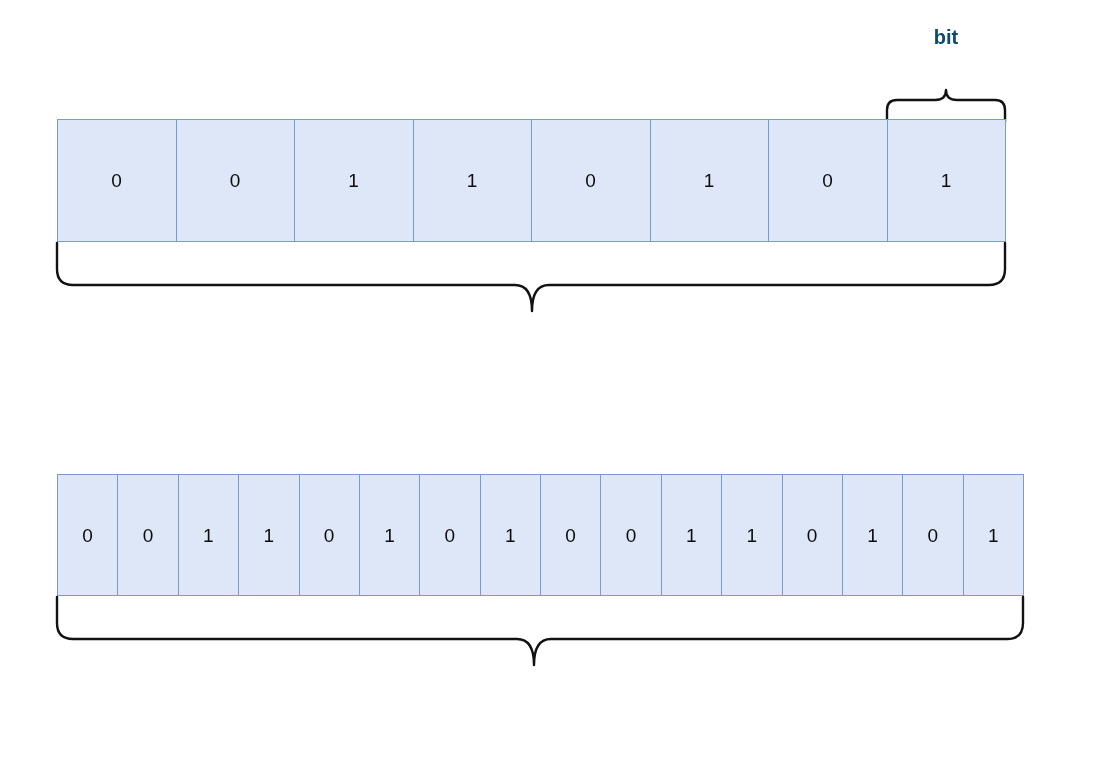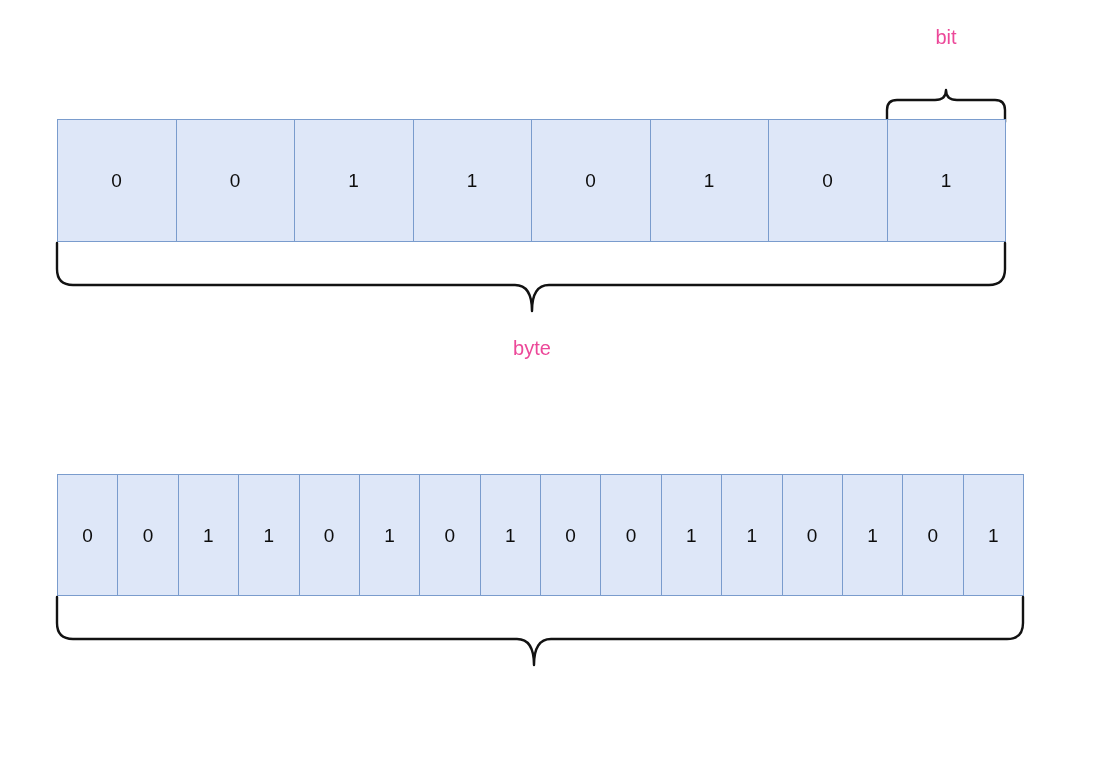--- a/index.html
+++ b/index.html
@@ -75,25 +75,26 @@
     stroke-linejoin: round;
   }
 
   #bit-brace   { left: 885px; top: 88px;  width: 122px; height: 34px; }
   #byte-brace  { left: 55px;  top: 241px; width: 952px; height: 72px; }
   #word-brace  { left: 55px;  top: 595px; width: 970px; height: 72px; }
 
   
   .brace-label {
     position: absolute;
-    color: #ec4899;
+    color: #0c4a6e;
     font-size: 20px;
     line-height: 1;
     white-space: nowrap;
     text-align: center;
+    font-weight: bold;
   }
   #bit-label  { left: 896px; top: 27px;  width: 100px; }
   #byte-label { left: 432px; top: 338px; width: 200px; }
   #word-label { left: 434px; top: 696px; width: 200px; }
 </style>
 </head>
 <body>
 
 <div class="stage">
 
@@ -111,21 +112,20 @@
     <div class="bit-cell">0</div>
     <div class="bit-cell">1</div>
     <div class="bit-cell">0</div>
     <div class="bit-cell">1</div>
   </div>
 
   <svg class="brace-svg" id="byte-brace" viewBox="0 0 952 72">
     <path class="brace-path" d="M 2,2 L 2,28 Q 2,44 18,44 L 460,44 Q 477,44 477,70 Q 477,44 494,44 L 934,44 Q 950,44 950,28 L 950,2"></path>
   </svg>
 
-  <div class="brace-label" id="byte-label">byte</div>
 
   <div class="bit-row" id="word-row">
     <div class="bit-cell">0</div>
     <div class="bit-cell">0</div>
     <div class="bit-cell">1</div>
     <div class="bit-cell">1</div>
     <div class="bit-cell">0</div>
     <div class="bit-cell">1</div>
     <div class="bit-cell">0</div>
     <div class="bit-cell">1</div>

